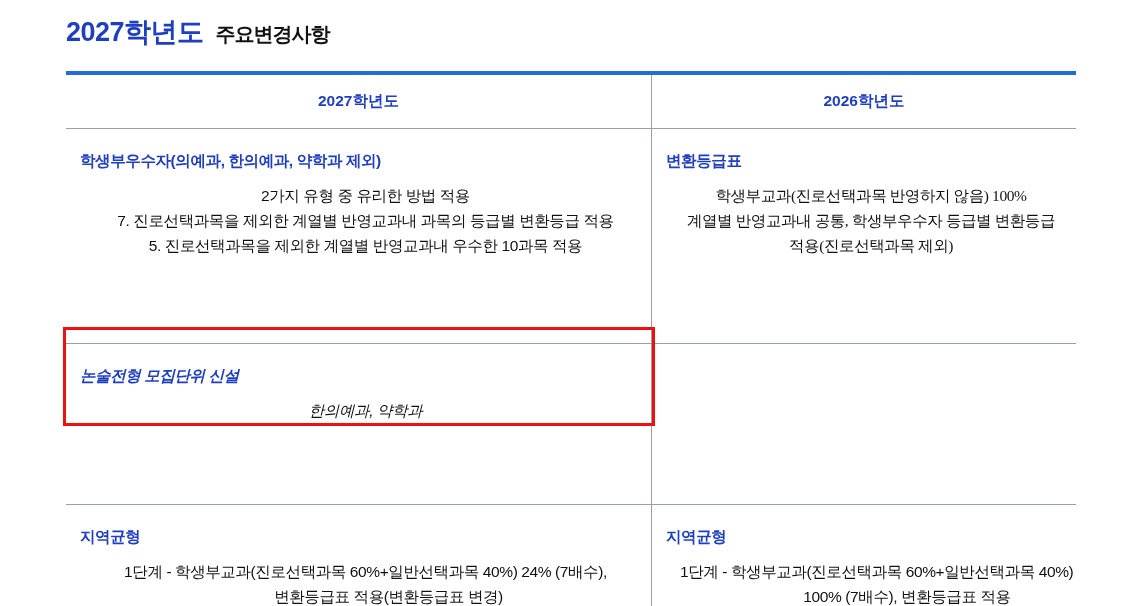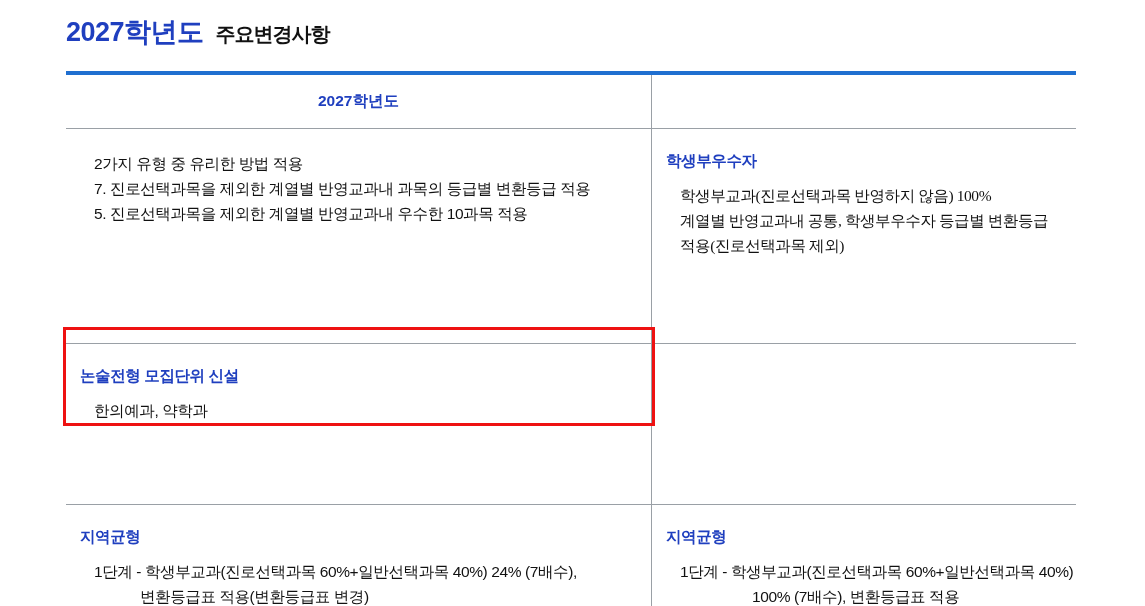--- a/index.html
+++ b/index.html
@@ -95,32 +95,33 @@
     font-size: 15.5px;
     letter-spacing: -0.4px;
     margin-bottom: 11px;
   }
   .line {
     font-size: 15.5px;
     color: #111111;
     letter-spacing: -0.4px;
     line-height: 1.62;
     white-space: nowrap;
+    text-align: center;
   }
   .line.wrap {
     white-space: normal;
     font-family: Liberation Serif, serif;
   }
   .ind1 { padding-left: 14px; }
   .ind3 { padding-left: 60px; }
   .ind-c { padding-left: 86px; }
 
   
   .sec1 { min-height: 174px; }
-  .sec2 { min-height: 120px; }
+  .sec2 { min-height: 120px; font-style: italic; }
   .sec3 { min-height: 160px; }
 
   
   .redbox {
     position: absolute;
     left: 63px;
     top: 327px;
     width: 592px;
     height: 99px;
     border: 3px solid #ee1111;
@@ -147,33 +148,37 @@
     <span class="title-year">2027학년도</span>
     <span class="title-main">주요변경사항</span>
   </div>
 
   <div class="table">
 
     <div class="row bordered">
       <div class="cell left">
         <div class="hdr">2027학년도</div>
       </div>
+      <div class="cell right">
+        <div class="hdr">2026학년도</div>
+      </div>
     </div>
 
     <div class="row bordered">
       <div class="cell left">
         <div class="block sec1">
+          <div class="blk-title">학생부우수자(의예과, 한의예과, 약학과 제외)</div>
           <div class="line ind1">2가지 유형 중 유리한 방법 적용</div>
           <div class="line ind1">7. 진로선택과목을 제외한 계열별 반영교과내 과목의 등급별 변환등급 적용</div>
           <div class="line ind1">5. 진로선택과목을 제외한 계열별 반영교과내 우수한 10과목 적용</div>
         </div>
       </div>
       <div class="cell right">
         <div class="block sec1">
-          <div class="blk-title">학생부우수자</div>
+          <div class="blk-title">변환등급표</div>
           <div class="line ind1 wrap">학생부교과(진로선택과목 반영하지 않음) 100%</div>
           <div class="line ind1 wrap">계열별 반영교과내 공통, 학생부우수자 등급별 변환등급 적용(진로선택과목 제외)</div>
         </div>
       </div>
     </div>
 
     <div class="row bordered">
       <div class="cell left">
         <div class="block sec2">
           <div class="blk-title">논술전형 모집단위 신설</div>

